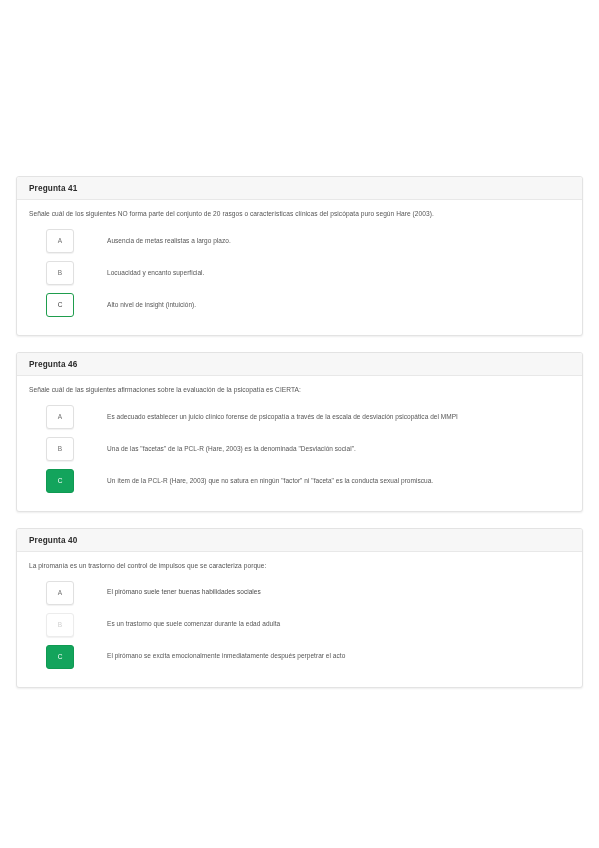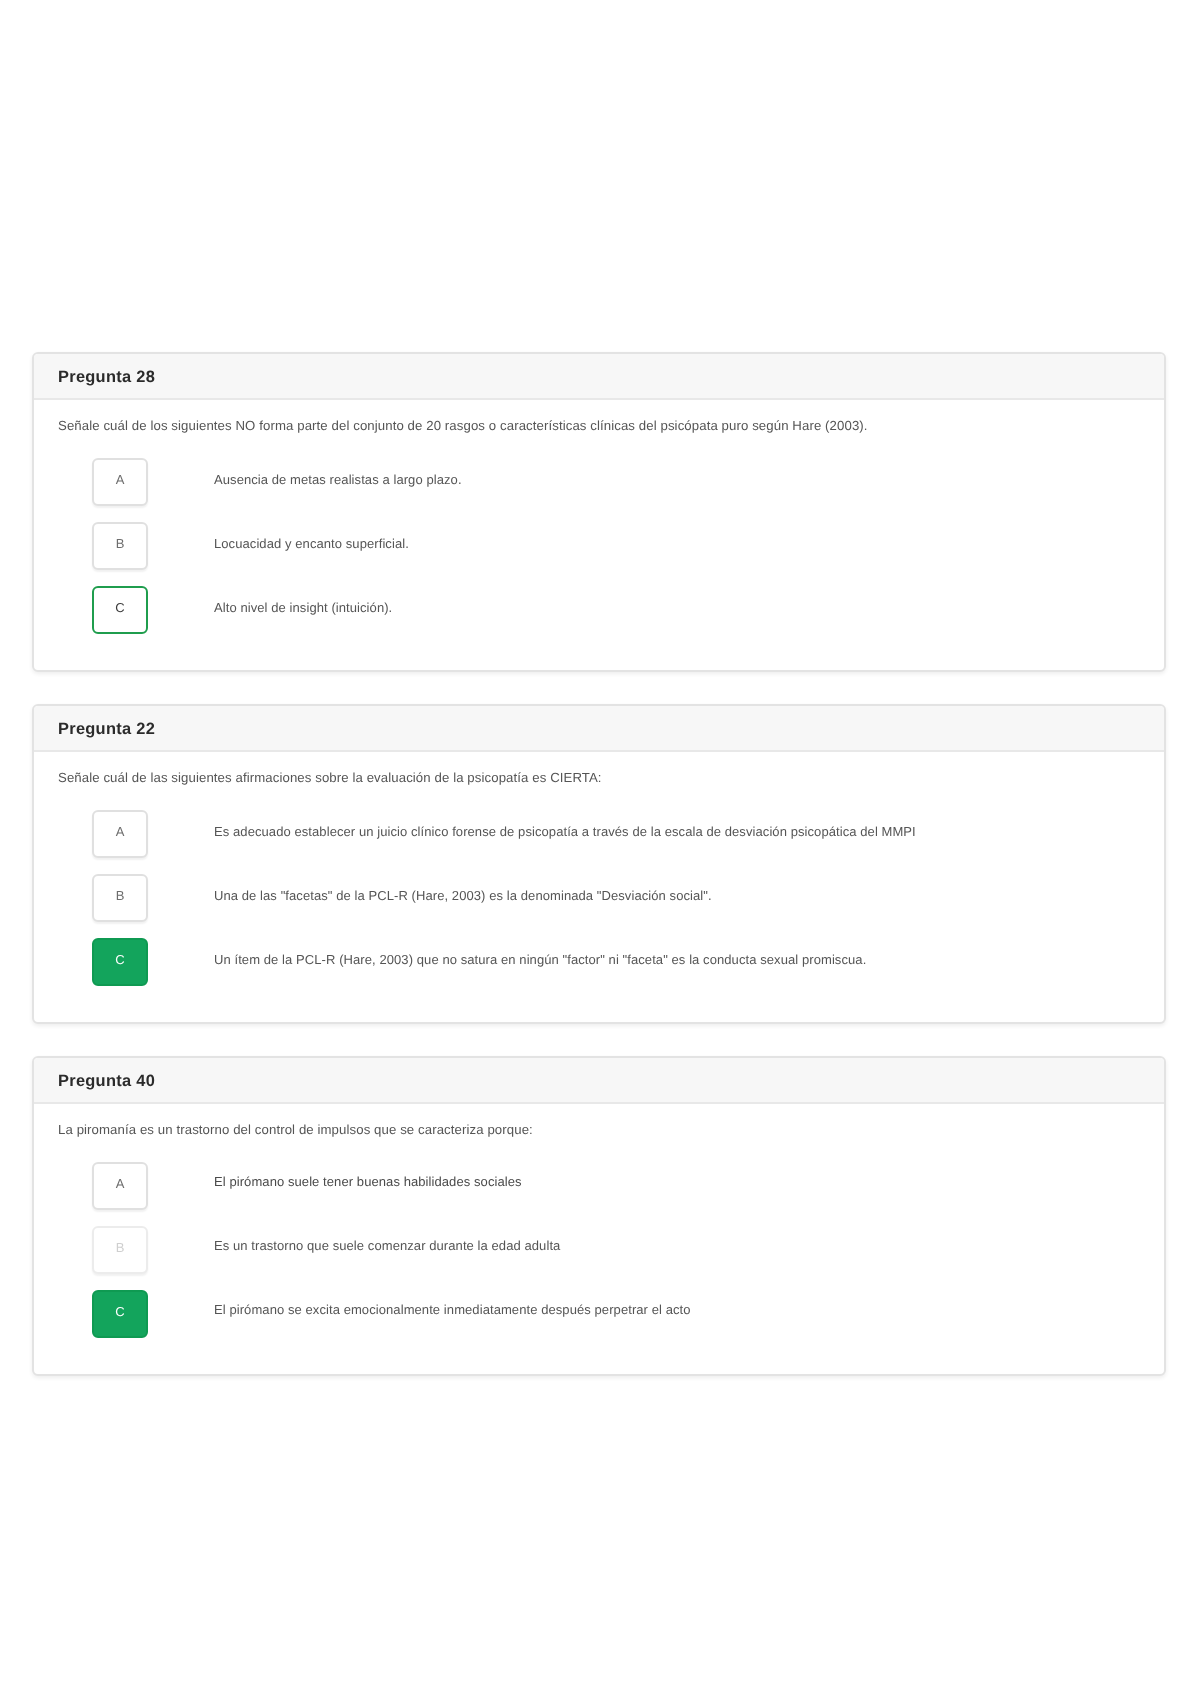--- a/index.html
+++ b/index.html
@@ -122,21 +122,21 @@
   }
 </style>
 </head>
 <body>
 
 <div class="page">
   <div class="quiz-list">
 
     <div class="question-card">
       <div class="question-header">
-        <div class="question-header-title">Pregunta 28</div>
+        <div class="question-header-title">Pregunta 41</div>
       </div>
       <div class="question-body">
         <p class="question-stem">Señale cuál de los siguientes NO forma parte del conjunto de 20 rasgos o características clínicas del psicópata puro según Hare (2003).</p>
         <div class="options">
           <div class="option-row">
             <div class="option-letter">A</div>
             <div class="option-text">Ausencia de metas realistas a largo plazo.</div>
           </div>
           <div class="option-row">
             <div class="option-letter">B</div>
@@ -145,21 +145,21 @@
           <div class="option-row">
             <div class="option-letter state-outlined">C</div>
             <div class="option-text">Alto nivel de insight (intuición).</div>
           </div>
         </div>
       </div>
     </div>
 
     <div class="question-card">
       <div class="question-header">
-        <div class="question-header-title">Pregunta 22</div>
+        <div class="question-header-title">Pregunta 46</div>
       </div>
       <div class="question-body">
         <p class="question-stem">Señale cuál de las siguientes afirmaciones sobre la evaluación de la psicopatía es CIERTA:</p>
         <div class="options">
           <div class="option-row">
             <div class="option-letter">A</div>
             <div class="option-text">Es adecuado establecer un juicio clínico forense de psicopatía a través de la escala de desviación psicopática del MMPI</div>
           </div>
           <div class="option-row">
             <div class="option-letter">B</div>

